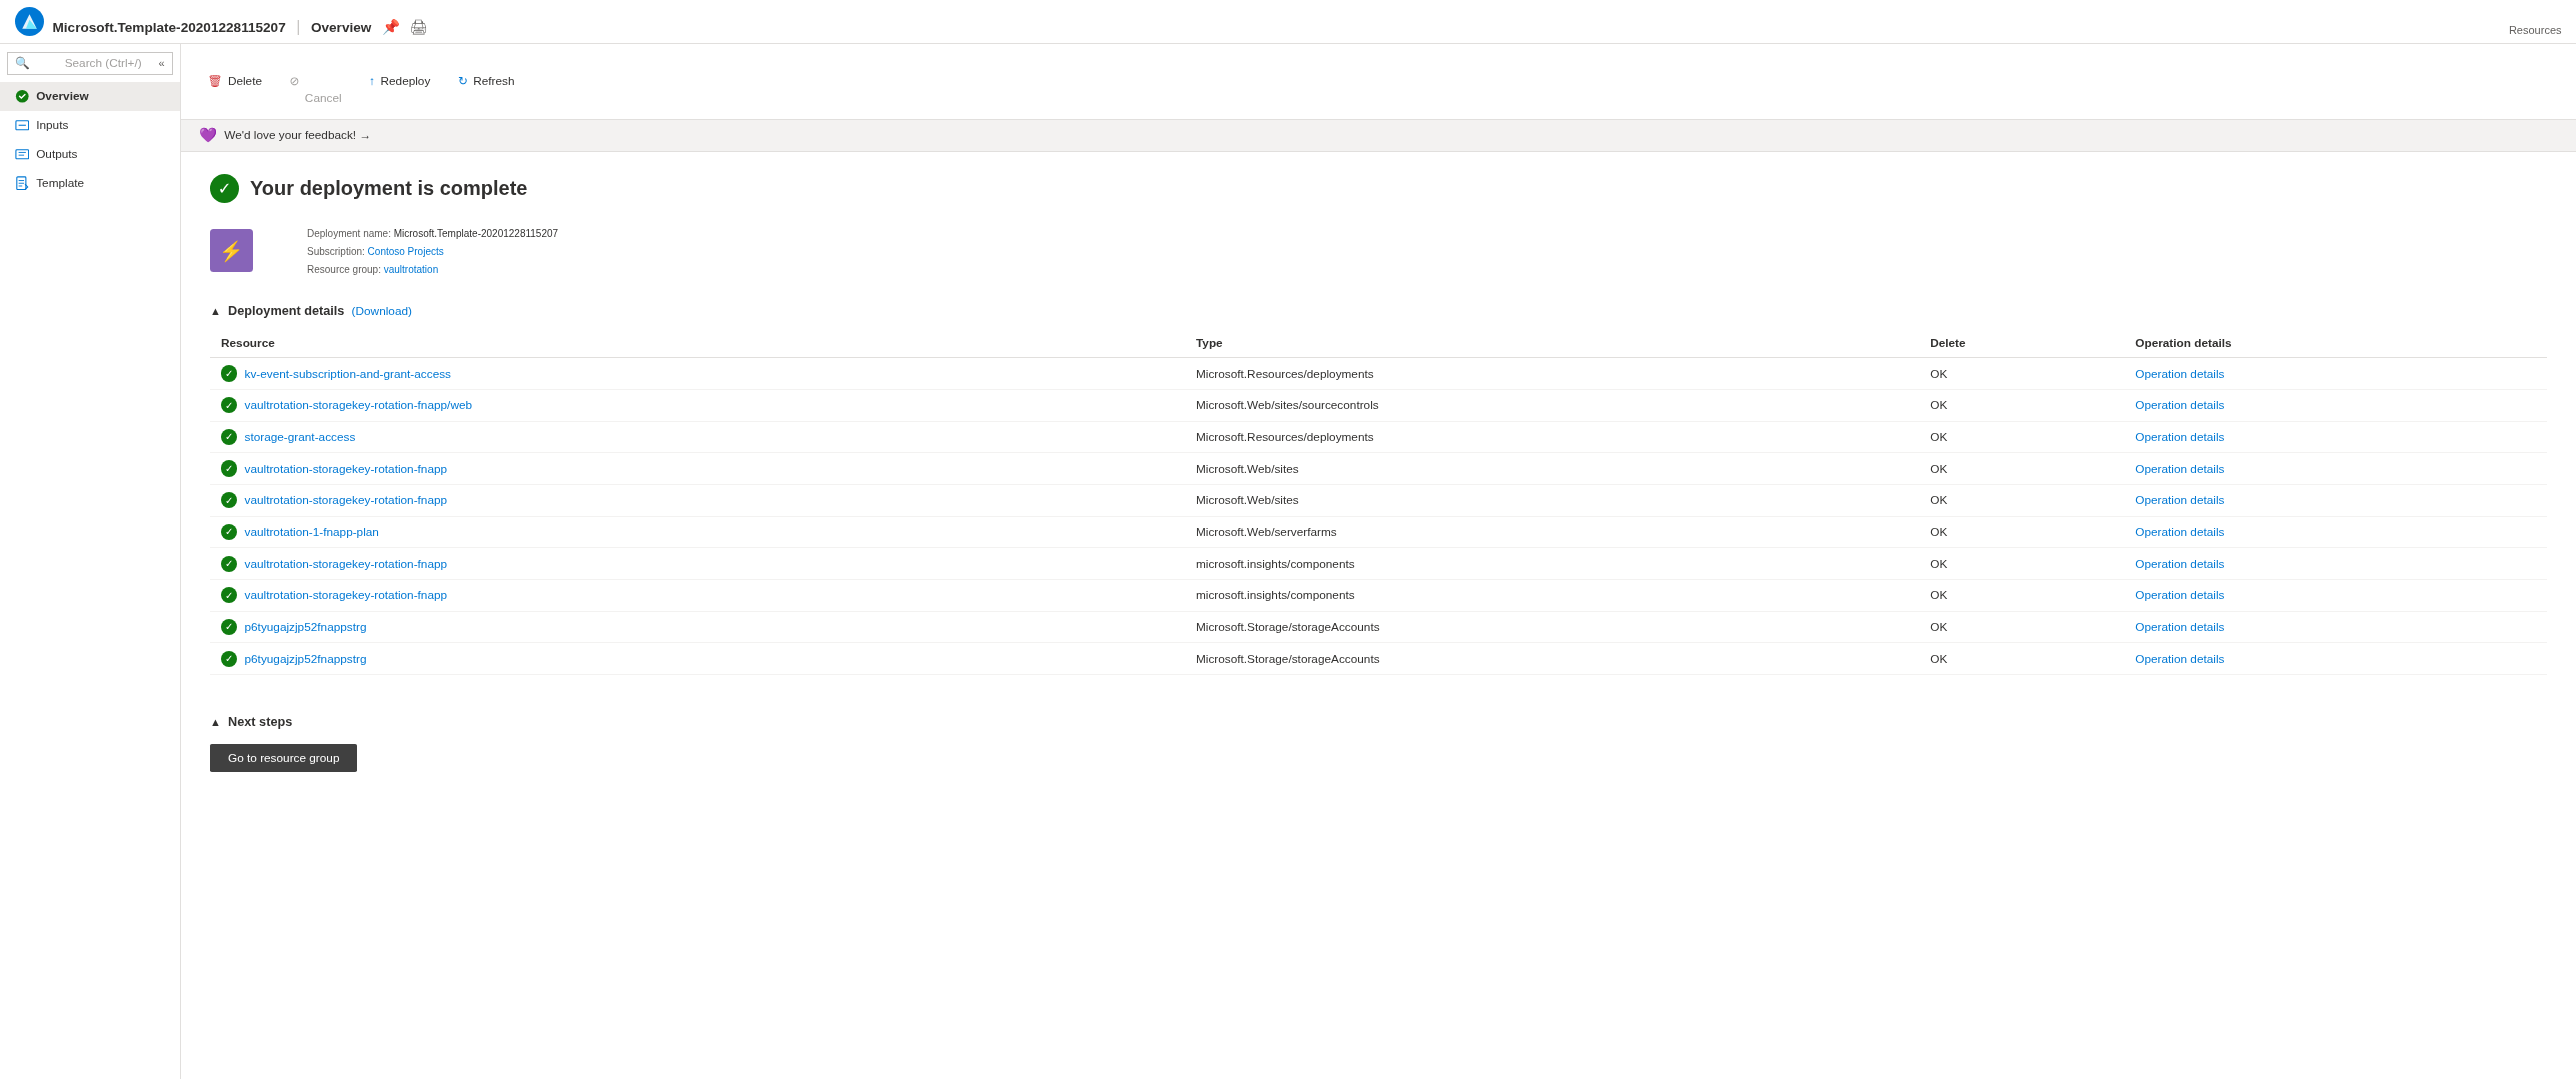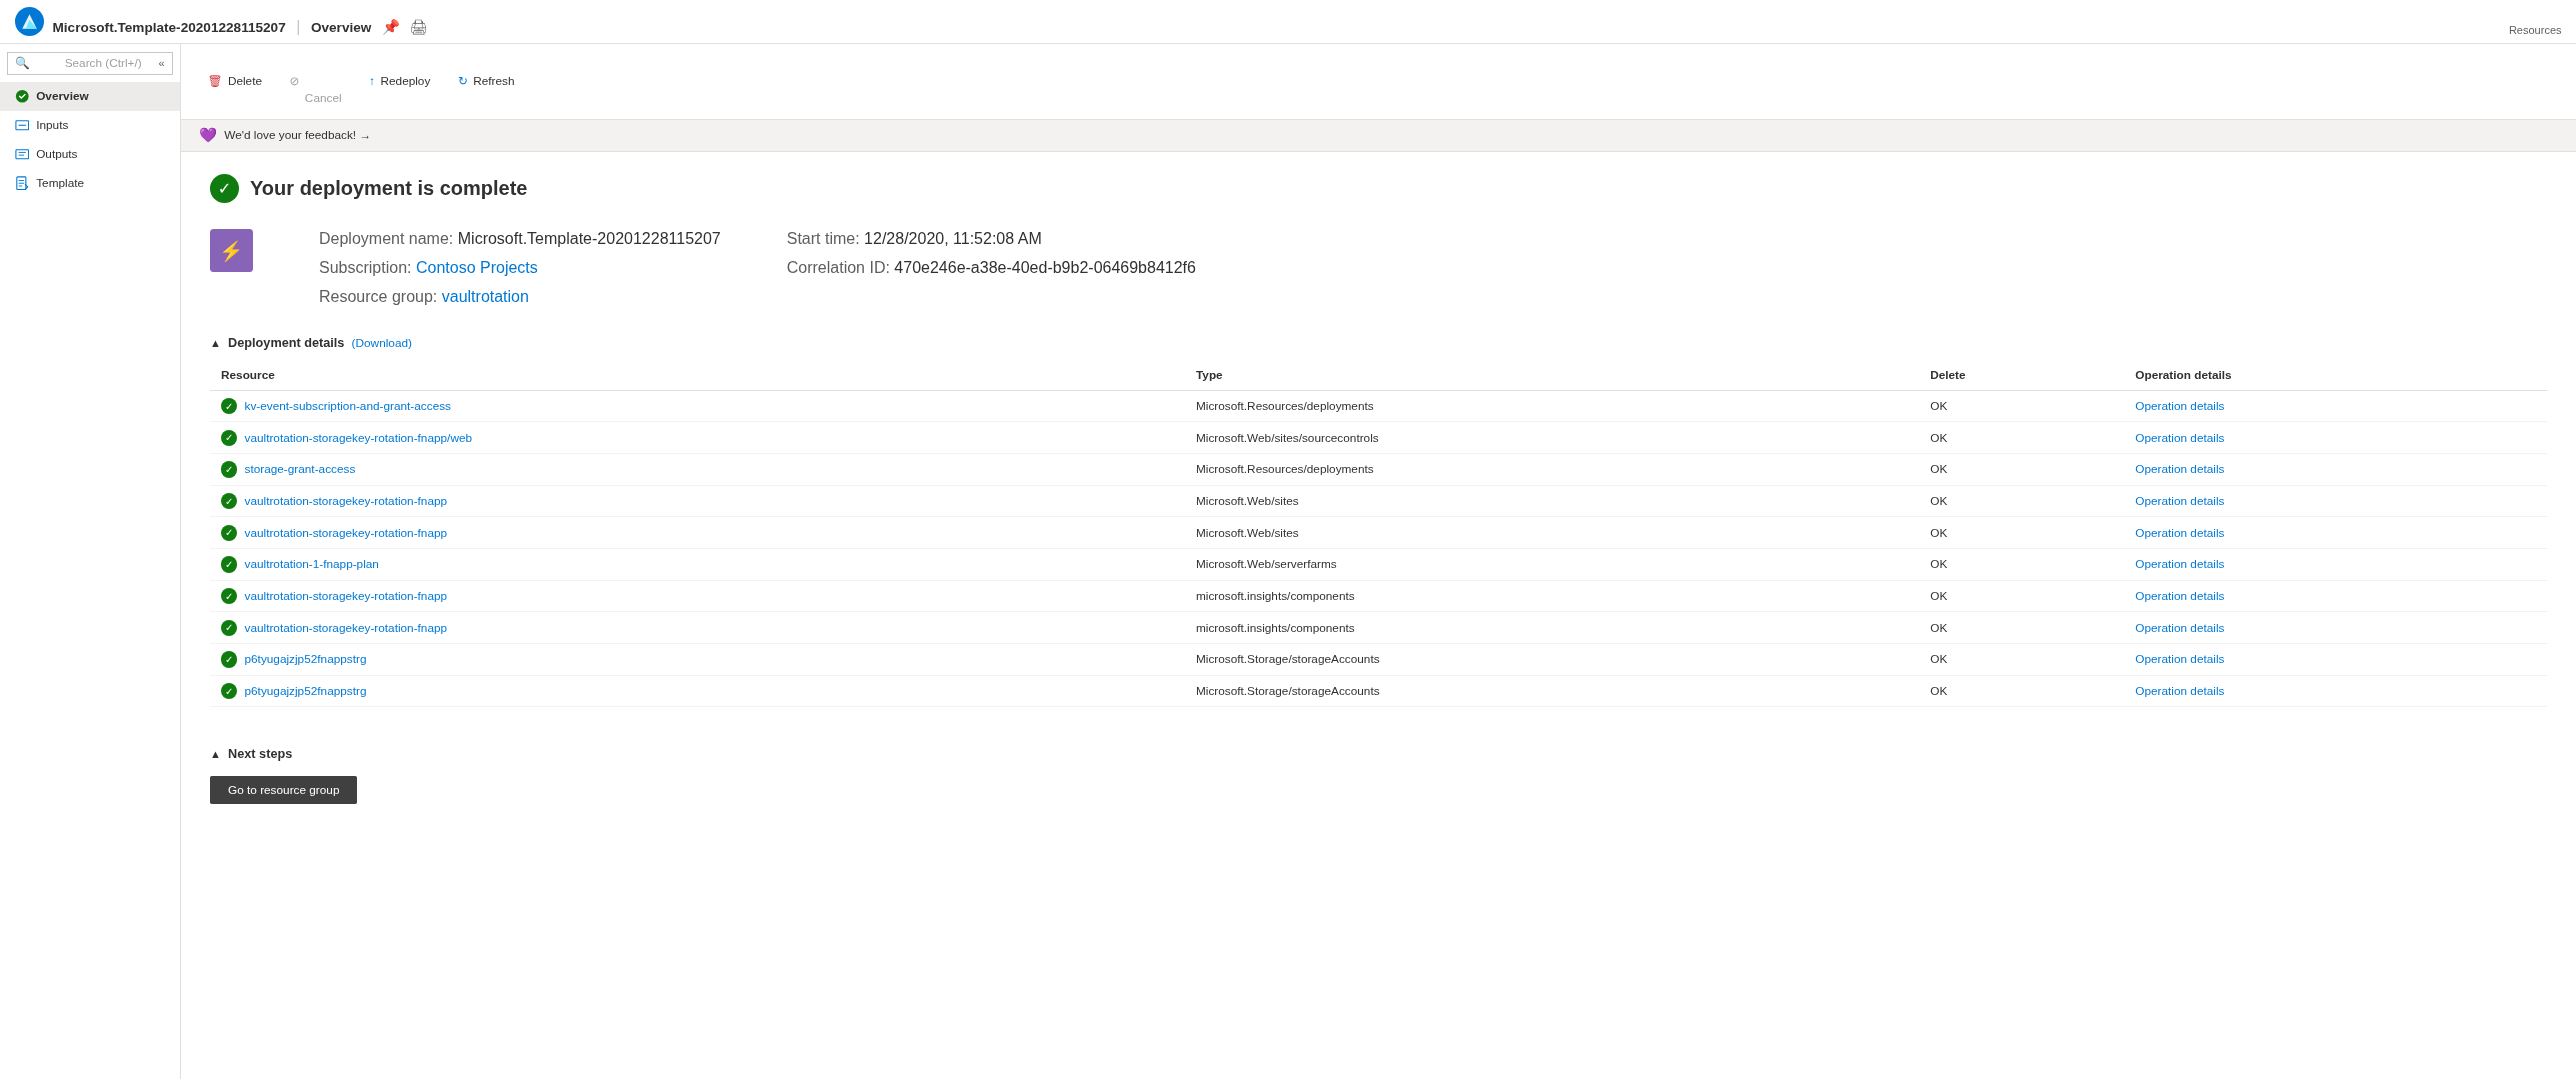--- a/index.html
+++ b/index.html
@@ -38,21 +38,21 @@
     .feedback-bar { background: #f3f2f1; padding: 7.2px 18px; display: flex; align-items: center; gap: 7.2px; border-bottom: 0.9px solid #e1dfdd; font-size: 11.8px; color: #323130; }
 
     
     .page-content { padding: 22px 29px; }
     .deployment-complete { display: flex; align-items: center; gap: 11px; margin-bottom: 22px; }
     .deployment-complete h1 { font-size: 20px; font-weight: 600; color: #323130; }
     .check-circle-green { width: 29px; height: 29px; border-radius: 50%; background: #107c10; display: flex; align-items: center; justify-content: center; color: white; font-size: 16.3px; flex-shrink: 0; }
 
     
     .deployment-info { display: flex; gap: 54px; margin-bottom: 25px; align-items: flex-start; }
-    .info-left, .info-right { font-size: 16px; line-height: 1.8; margin-left: 12px; }
+    .info-left, .info-right { font-size: 10px; line-height: 1.8; }
     .info-label { color: #605e5c; }
     .info-value { color: #323130; }
     .info-link { color: #0078d4; text-decoration: none; cursor: pointer; }
 
     
     .section-header { display: flex; align-items: center; gap: 7.2px; margin-bottom: 11px; font-size: 12.7px; font-weight: 600; }
     .download-link { color: #0078d4; font-size: 11.8px; text-decoration: none; cursor: pointer; font-weight: 400; }
 
     
     .deployment-table { width: 100%; border-collapse: collapse; margin-bottom: 40px; }
@@ -173,24 +173,20 @@
 
           <svg width="43" height="43" viewBox="0 0 48 48" style="flex-shrink:0; margin-top:3.6px;font-size:13px">
             <rect width="48" height="48" rx="4" fill="#8764b8"></rect>
             <text x="24" y="32" text-anchor="middle" fill="white" font-size="22" font-family="Segoe UI">⚡</text>
           </svg>
           <div class="info-left">
             <div><span class="info-label">Deployment name:</span> <span class="info-value">Microsoft.Template-20201228115207</span></div>
             <div><span class="info-label">Subscription:</span> <a class="info-link">Contoso Projects</a></div>
             <div><span class="info-label">Resource group:</span> <a class="info-link">vaultrotation</a></div>
           </div>
-          <div class="info-right">
-            <div><span class="info-label">Start time:</span> <span class="info-value">12/28/2020, 11:52:08 AM</span></div>
-            <div><span class="info-label">Correlation ID:</span> <span class="info-value">470e246e-a38e-40ed-b9b2-06469b8412f6</span></div>
-          </div>
         </div>
 
         <div class="section-header">
           <span style="font-size:11px; cursor:pointer;">▲</span>
           <span>Deployment details</span>
           <a class="download-link">(Download)</a>
         </div>
 
         <table class="deployment-table">
           <thead>

